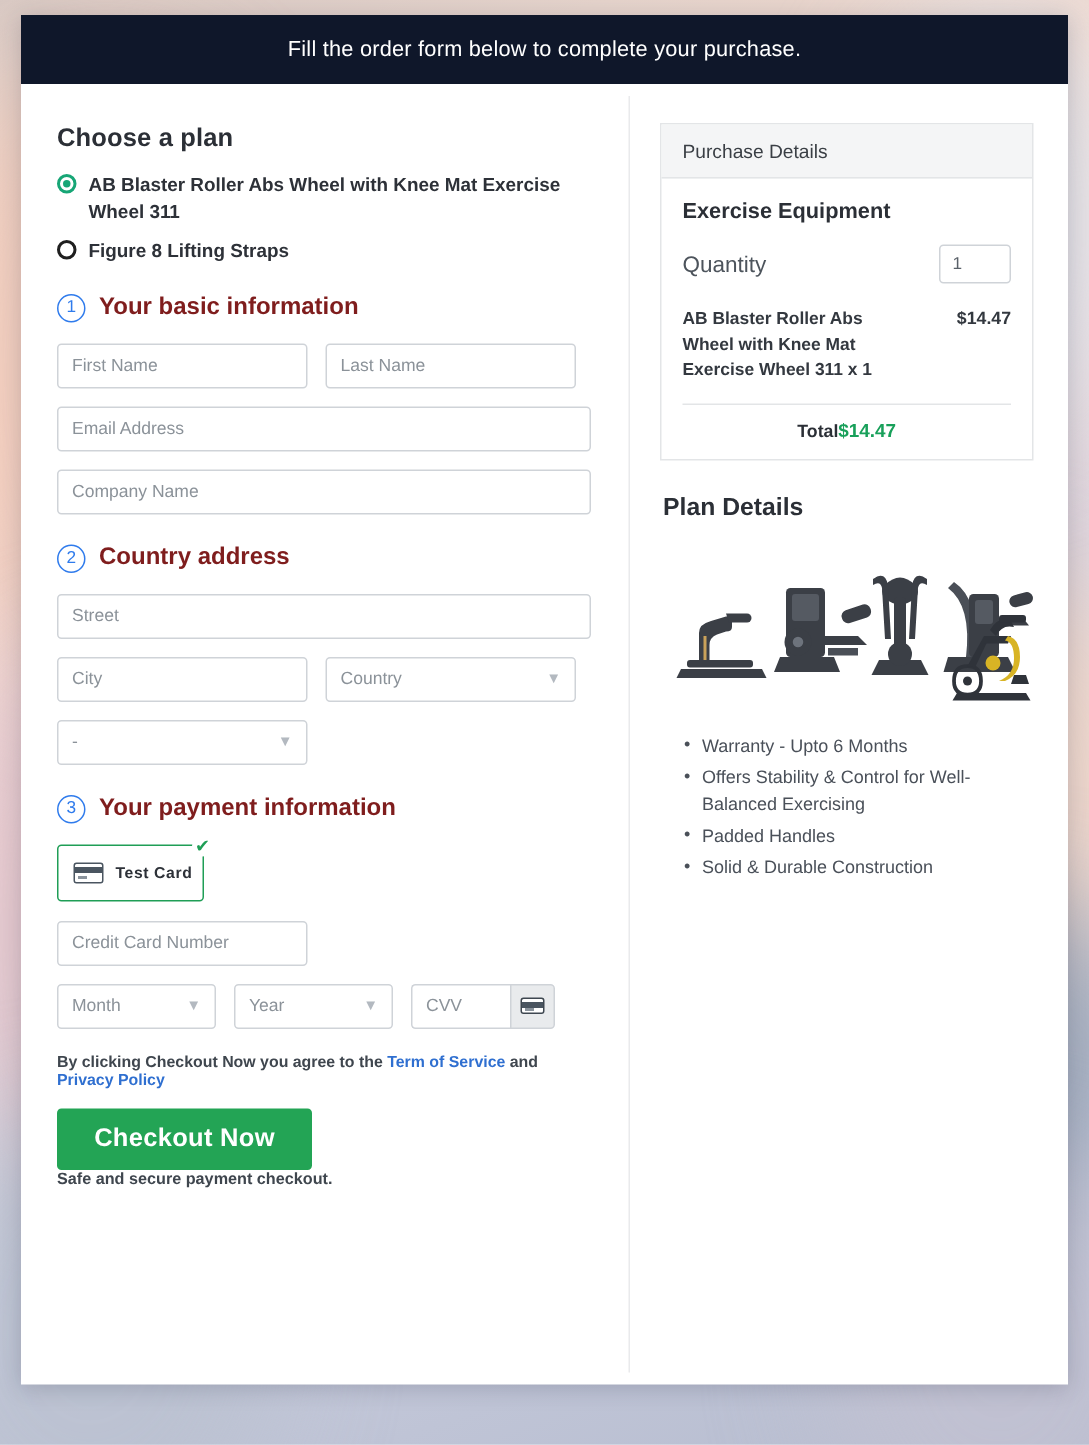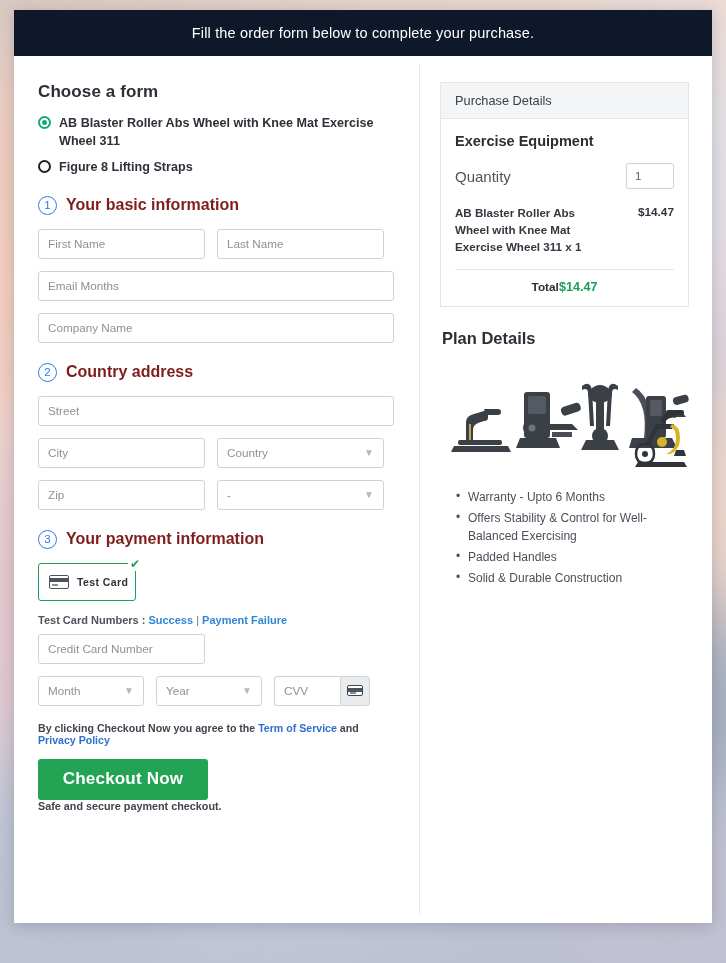--- a/index.html
+++ b/index.html
@@ -181,42 +181,42 @@
 <div class="card">
 
   <div class="banner">
     <span>Fill the order form below to complete your purchase.</span>
   </div>
 
   <div class="body-wrap">
 
     <div class="col-left">
 
-      <h2 class="section-title">Choose a form</h2>
+      <h2 class="section-title">Choose a plan</h2>
 
       <div class="plan-opt">
         <span class="radio sel"></span>
         <span class="plan-label">AB Blaster Roller Abs Wheel with Knee Mat Exercise Wheel 311</span>
       </div>
       <div class="plan-opt">
         <span class="radio"></span>
         <span class="plan-label">Figure 8 Lifting Straps</span>
       </div>
 
       <div class="step-head">
         <span class="step-num">1</span>
         <span class="step-title">Your basic information</span>
       </div>
 
       <div class="row">
         <div class="fld w-half">First Name</div>
         <div class="fld w-half">Last Name</div>
       </div>
       <div class="row">
-        <div class="fld w-full">Email Months</div>
+        <div class="fld w-full">Email Address</div>
       </div>
       <div class="row">
         <div class="fld w-full">Company Name</div>
       </div>
 
       <div class="step-head">
         <span class="step-num">2</span>
         <span class="step-title">Country address</span>
       </div>
 
@@ -224,41 +224,37 @@
         <div class="fld w-full">Street</div>
       </div>
       <div class="row">
         <div class="fld w-half">City</div>
         <div class="fld w-half sel-fld">
           <span>Country</span>
           <span class="chev">▼</span>
         </div>
       </div>
       <div class="row">
-        <div class="fld w-half">Zip</div>
         <div class="fld w-half sel-fld">
           <span>-</span>
           <span class="chev">▼</span>
         </div>
       </div>
 
       <div class="step-head">
         <span class="step-num">3</span>
         <span class="step-title">Your payment information</span>
       </div>
 
       <div class="pay-tile">
         <span class="badge">✔</span>
         <span class="card-glyph"></span>
         <span class="tile-label">Test  Card</span>
       </div>
 
-      <div class="testnums">
-        <span>Test Card Numbers : </span><a href="#">Success</a><span class="sep"> | </span><a href="#">Payment Failure</a>
-      </div>
 
       <div class="row">
         <div class="fld w-half">Credit Card Number</div>
       </div>
 
       <div class="row">
         <div class="fld sel-fld" style="width:106px">
           <span>Month</span>
           <span class="chev">▼</span>
         </div>

